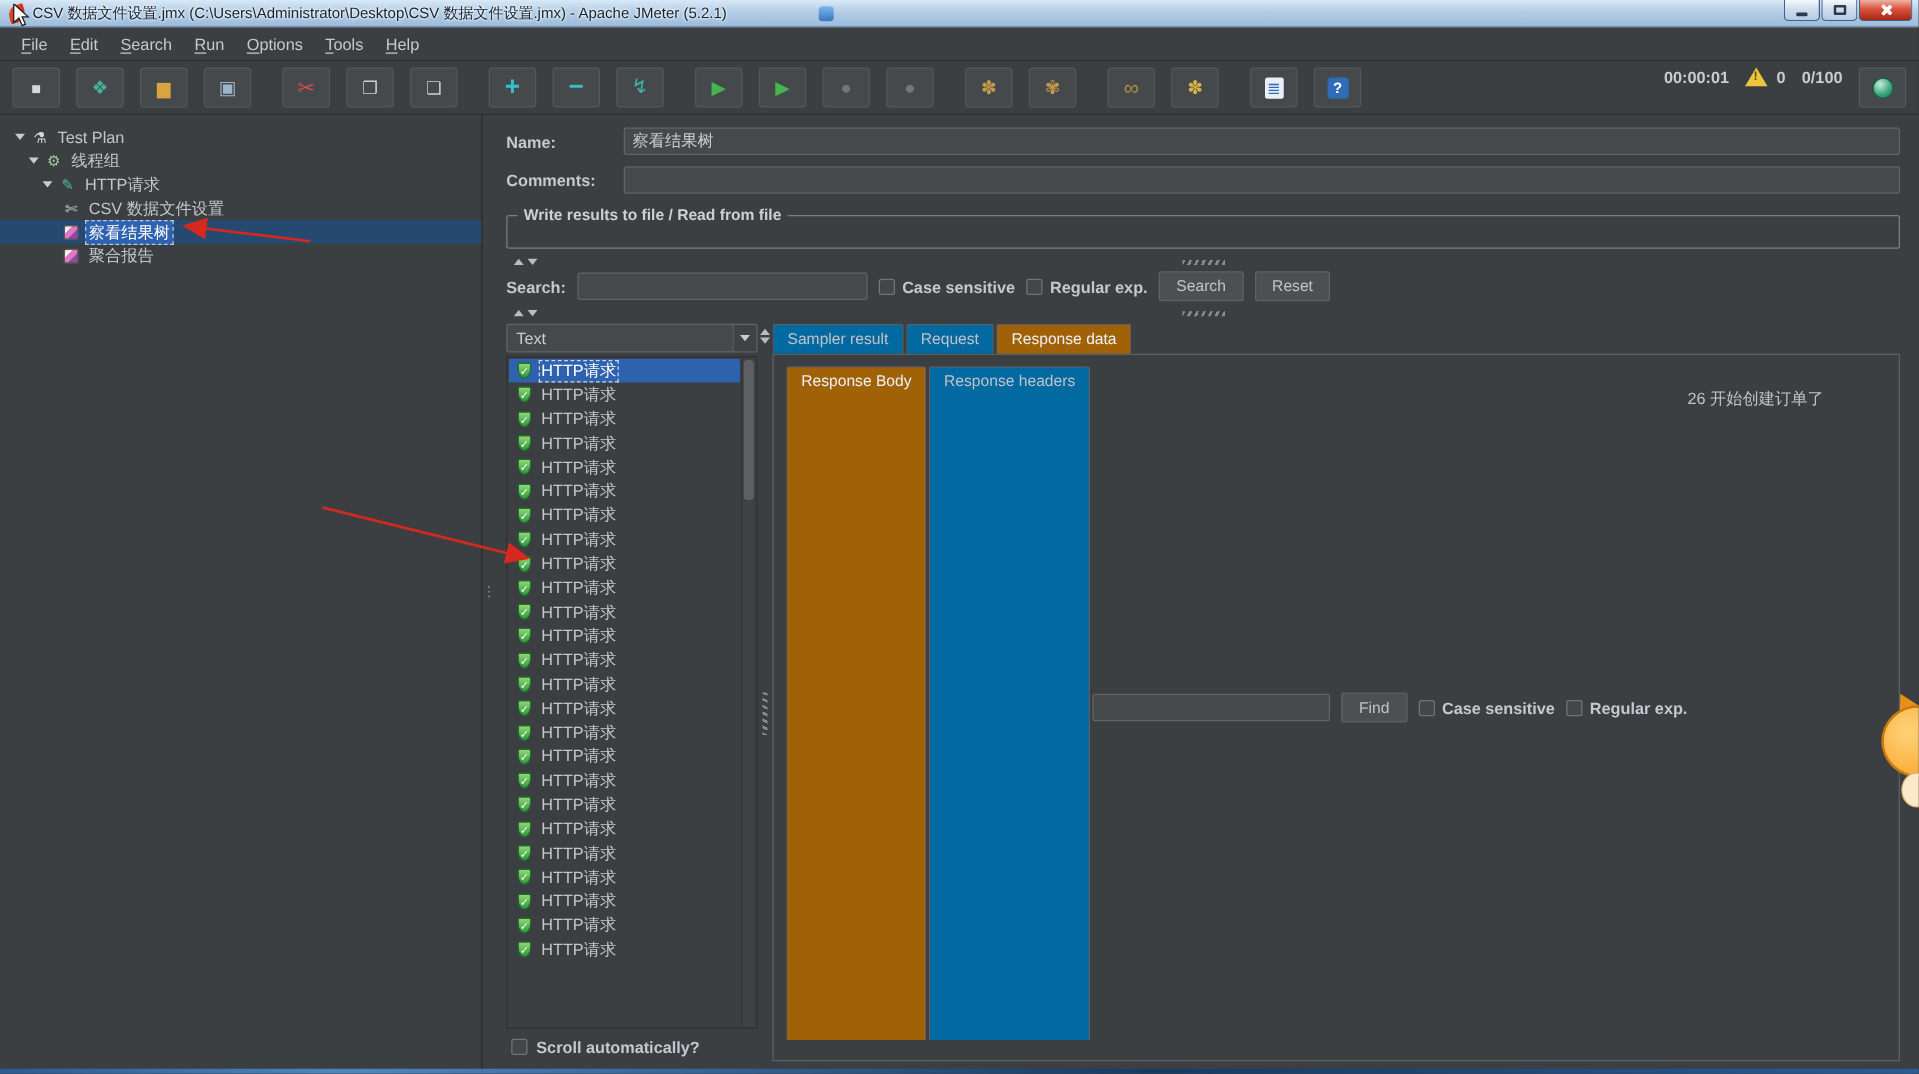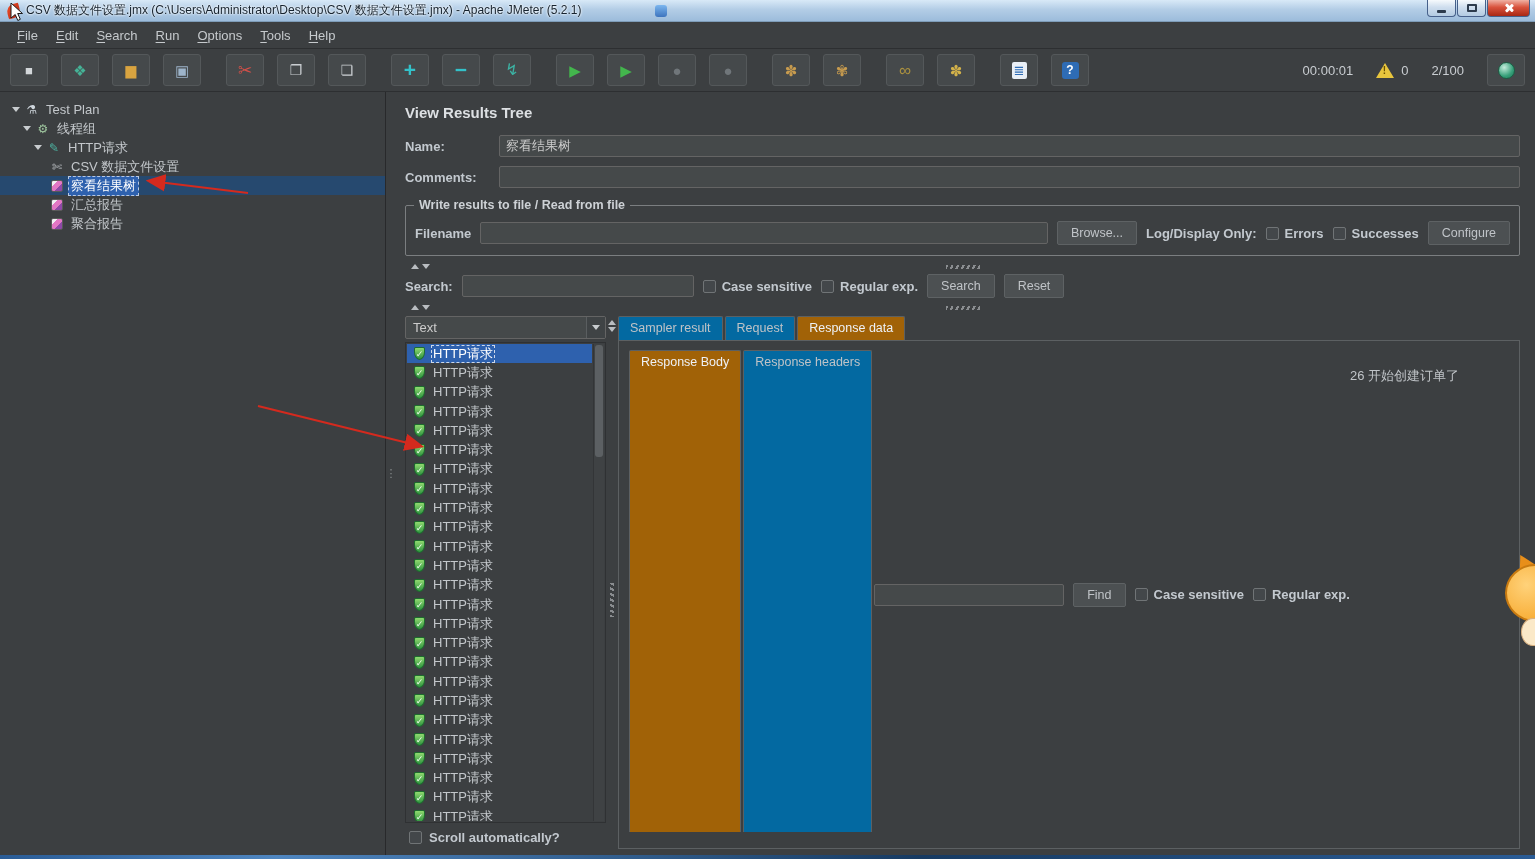--- a/index.html
+++ b/index.html
@@ -43,21 +43,21 @@
   .tbtn { width:38px; height:32px; background:#45494b; border:1px solid #54585a;
     border-radius:3px; margin-right:13px; display:flex; align-items:center;
     justify-content:center; cursor:pointer; flex:none; }
   .tbtn.gap-before { margin-left:12px; }
   .tb-icon { font-size:13px; line-height:1; }
   .tb-icon.big { font-size:21px; font-weight:bold; margin-top:-2px; }
   .tb-icon.tile-blue { background:#2e6cb5; width:17px; height:17px; line-height:17px;
     border-radius:3px; text-align:center; font-weight:bold; font-size:12px; }
   .tb-icon.tile-doc { background:#e9eff6; width:15px; height:17px; line-height:17px;
     border-radius:2px; text-align:center; color:#2e6cb5 !important; }
-  .tb-right { margin-left:auto; display:flex; align-items:center; gap:23px; }
+  .tb-right { margin-left:auto; display:flex; align-items:flex-start; gap:13px;font-weight:bold; }
   .tb-time,.tb-count,.tb-threads { color:#c9cdd1; }
   .warn-wrap { display:flex; align-items:center; gap:7px; }
   .warn-tri { position:relative; width:0; height:0; border-left:9px solid transparent;
     border-right:9px solid transparent; border-bottom:15px solid #e9c63d; }
   .warn-tri::after { content:"!"; position:absolute; left:-2.5px; top:2px; color:#6b5200;
     font-size:10px; font-weight:bold; }
   .globe { width:38px; height:32px; background:#45494b; border:1px solid #54585a;
     border-radius:3px; display:flex; align-items:center; justify-content:center; }
   .globe-ball { width:17px; height:17px; border-radius:50%; border:1px solid #1a5f44;
     background:radial-gradient(circle at 35% 30%, #c4ecdb, #37a07a 60%, #1f7a58); }
@@ -267,21 +267,21 @@
       <button class="tbtn">
         <span class="tb-icon tile-blue" style="color: rgb(255, 255, 255);">?</span>
       </button>
     </div>
   <div class="tb-right">
     <span class="tb-time">00:00:01</span>
     <span class="warn-wrap">
       <span class="warn-tri"></span>
       <span class="tb-count">0</span>
     </span>
-    <span class="tb-threads">2/100</span>
+    <span class="tb-threads">0/100</span>
     <span class="globe">
         <span class="globe-ball"></span>
       </span>
   </div>
 </div>
 
 <div class="content">
 
   <div class="tree-panel">
     <div class="trow lvl0">
@@ -308,59 +308,39 @@
     <div class="trow lvl3">
       <span class="ticon ticon-config">✄</span>
       <span class="tlabel">CSV 数据文件设置</span>
     </div>
     <div class="trow lvl3 selected">
       <span class="ticon-report"></span>
       <span class="tlabel">察看结果树</span>
     </div>
     <div class="trow lvl3">
       <span class="ticon-report"></span>
-      <span class="tlabel">汇总报告</span>
-    </div>
-    <div class="trow lvl3">
-      <span class="ticon-report"></span>
       <span class="tlabel">聚合报告</span>
     </div>
   </div>
 
   <div class="vsplit">⋮</div>
 
   <div class="main-panel">
-    <div class="vrt-title">View Results Tree</div>
 
     <div class="form-row">
       <span class="form-label">Name:</span>
       <input class="text" value="察看结果树" style="">
     </div>
     <div class="form-row">
       <span class="form-label">Comments:</span>
       <input class="text" value="" style="">
     </div>
 
     <div class="group-box">
       <span class="group-title">Write results to file / Read from file</span>
-      <div class="fg-row">
-        <span class="fg-label">Filename</span>
-        <input class="text fg-input" value="" style="">
-        <button class="btn">Browse...</button>
-        <span class="fg-label">Log/Display Only:</span>
-        <span class="cb-pair">
-          <span class="checkbox"></span>
-          <span class="cb-label">Errors</span>
-        </span>
-        <span class="cb-pair">
-          <span class="checkbox"></span>
-          <span class="cb-label">Successes</span>
-        </span>
-        <button class="btn">Configure</button>
-      </div>
     </div>
 
     <div class="hsplit">
       <span class="tri-up-s"></span>
       <span class="tri-down-s"></span>
       <span class="hgrip"></span>
     </div>
 
     <div class="search-row">
       <span class="fg-label">Search:</span>

